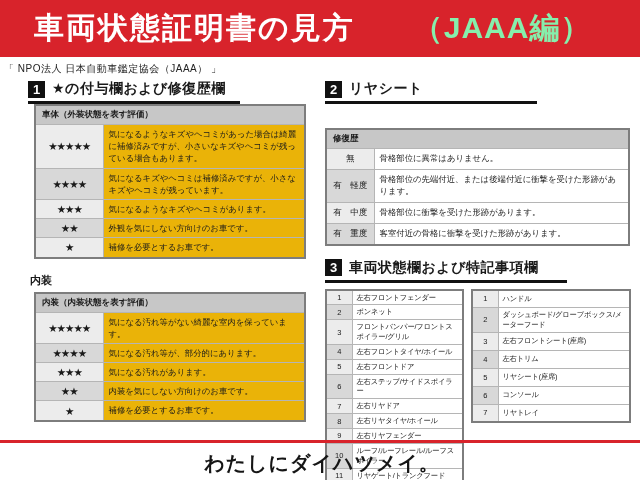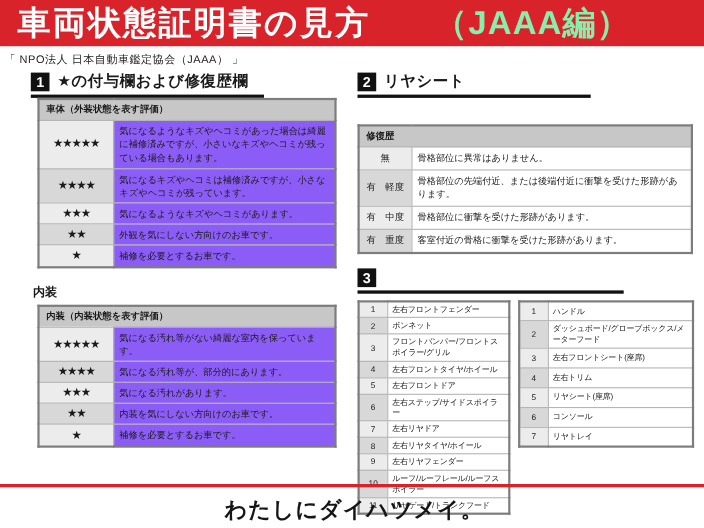--- a/index.html
+++ b/index.html
@@ -1,21 +1,21 @@
 <!DOCTYPE html>
 <html><head>
 <meta charset="utf-8">
 <style>
   * { margin:0; padding:0; box-sizing:border-box; }
   html,body { background:#fff; }
   body { font-family:"Liberation Sans","DejaVu Sans",sans-serif; color:#1a1a1a; }
   .page { position:relative; width:640px; height:480px; background:#fff; overflow:hidden; }
 
   
-  .titlebar { height:42px; background:#d8232b; display:flex; align-items:center; padding-left:16px;text-align:center; }
+  .titlebar { height:57px; background:#d8232b; display:flex; align-items:center; padding-left:34px;text-align:center; }
   .titlebar .main-title { color:#fff; font-size:30px; font-weight:bold; letter-spacing:2px; }
   .titlebar .edition { color:#86efac; font-size:30px; font-weight:bold; margin-left:58px; letter-spacing:1px; }
 
   .subtitle { font-size:10px; color:#222; padding:5px 0 2px 4px; letter-spacing:0.5px; }
 
   
   .columns { display:flex; padding-left:28px; }
   .col-left { width:282px; }
   .col-right { width:307px; margin-left:15px; }
 
@@ -34,21 +34,21 @@
   table { border:2px solid #7d7d7d; }
   th,td { border:1px solid #b5b5b5; }
   thead th { background:#c7c7c7; font-size:8.5px; font-weight:700; text-align:left; padding:3px 6px; }
 
   
   .star-table { width:272px; margin-left:6px; }
   .star-table td.stars { width:68px; text-align:center; font-size:10.5px; letter-spacing:-1px; padding:3px 1px; }
   .star-table td.desc { font-size:8.4px; line-height:1.45; padding:3px 5px; text-align:left; }
   .star-table tbody tr:nth-child(odd) td.stars { background:#ececec; }
   .star-table tbody tr:nth-child(even) td.stars { background:#d8d8d8; }
-  .star-table tbody tr td.desc { background:#8b5cf6; }
+  .star-table tbody tr td.desc { background:#eab308; }
   .ext tbody tr { height:19px; }
   .int tbody tr { height:19px; }
 
   
   .repair-table { width:305px; margin-top:24px; }
   .repair-table td.grade { width:48px; text-align:center; font-size:8.5px; padding:4px 2px; white-space:nowrap; }
   .repair-table td.desc { font-size:8.4px; line-height:1.4; padding:4px 5px; }
   .repair-table tbody tr:nth-child(odd) td.grade { background:#ececec; }
   .repair-table tbody tr:nth-child(even) td.grade { background:#d8d8d8; }
 
@@ -182,20 +182,21 @@
           </tr>
             <tr>
             <td class="grade">有　重度</td>
             <td class="desc">客室付近の骨格に衝撃を受けた形跡があります。</td>
           </tr>
           </tbody>
       </table>
 
       <div class="sec-heading w3">
         <span class="sec-num">3</span>
+        <span class="sec-title">車両状態欄および特記事項欄</span>
       </div>
 
       <div class="parts-wrap">
         <table class="parts-table parts-left">
           <tbody>
               <tr>
               <td class="no">1</td>
               <td class="name">左右フロントフェンダー</td>
             </tr>
               <tr>

